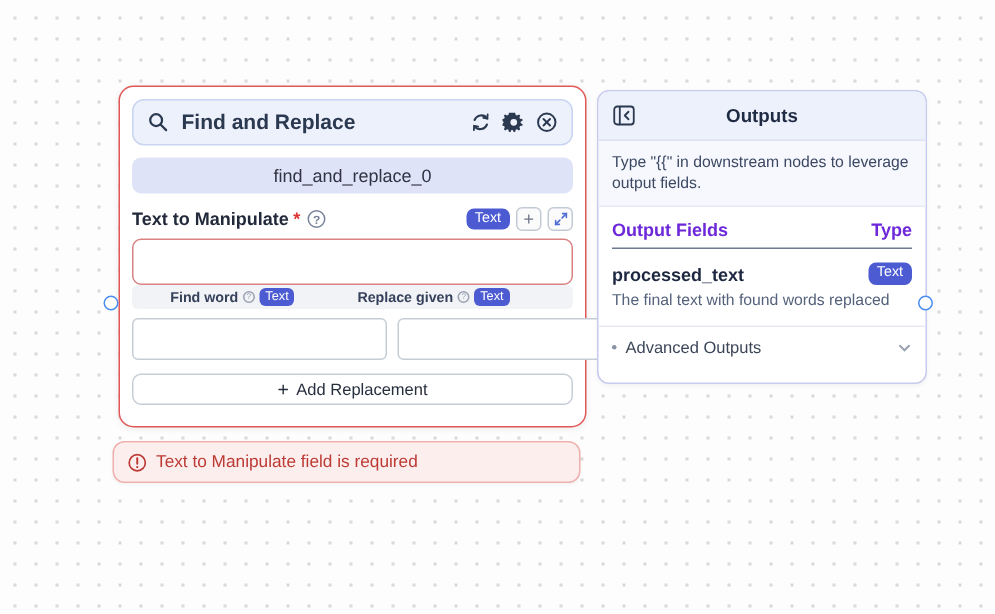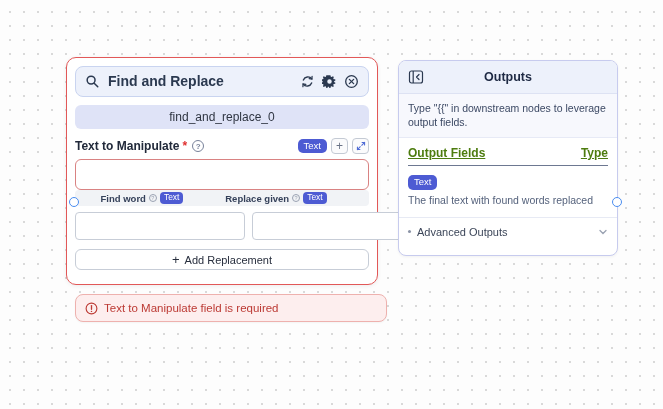--- a/index.html
+++ b/index.html
@@ -12,21 +12,21 @@
   .canvas {
     position: absolute; inset: 0;
     background-color: #fdfdfd;
     background-image: radial-gradient(circle, #d9d9d9 1px, transparent 1.3px);
     background-size: 14px 14px;
     background-position: 3px 5px;
   }
 
   
   .node {
-    position: absolute; left: 66px; top: 57px; width: 312px; height: 228px;
+    position: absolute; left: 79px; top: 57px; width: 312px; height: 228px;
     background: #ffffff;
     border: 1.5px solid #e25858;
     border-radius: 10px;
     box-shadow: 0 1px 4px rgba(0,0,0,0.07);
     padding: 8px;
     display: flex; flex-direction: column;
   }
   .node-header {
     background: #edf1fb;
     border: 1px solid #c9d4f0;
@@ -136,21 +136,21 @@
   .outputs-hint {
     background: #f7f8fd; border-bottom: 1px solid #e7eaf6;
     padding: 7px 9px 8px 9px; font-size: 10.5px; color: #3c4964; line-height: 1.35;
     flex: 0 0 auto;
   }
   .outputs-body { padding: 8px 9px; flex: 1; }
   .fields-head {
     display: flex; align-items: baseline; justify-content: space-between;
     border-bottom: 1px solid #6d7891; padding-bottom: 5px;
   }
-  .fields-head-label { font-size: 12px; font-weight: bold; color: #4d7c0f; text-decoration: underline; }
+  .fields-head-label { font-size: 12px; font-weight: bold; color: #6d28d9; }
   .field-row { display: flex; align-items: center; justify-content: space-between; margin-top: 9px; }
   .field-name { font-size: 12px; font-weight: bold; color: #1d2740; }
   .field-desc { font-size: 10.5px; color: #55627c; margin-top: 4px; }
   .panel-divider { border: none; border-top: 1px solid #e7eaf4; margin: 11px -9px 0 -9px; }
   .advanced-row { display: flex; align-items: center; margin-top: 8px; cursor: pointer; }
   .adv-dot { width: 3px; height: 3px; border-radius: 50%; background: #8a93a6; margin-right: 6px; }
   .adv-label { font-size: 11px; color: #3c4659; flex: 1; }
   .chevron { width: 10px; height: 10px; display: inline-flex; }
 
   
@@ -282,20 +282,21 @@
 
     <div class="outputs-hint">Type "{{" in downstream nodes to leverage output fields.</div>
 
     <div class="outputs-body">
       <div class="fields-head">
         <span class="fields-head-label">Output Fields</span>
         <span class="fields-head-label">Type</span>
       </div>
 
       <div class="field-row">
+        <span class="field-name">processed_text</span>
         <span class="badge">Text</span>
       </div>
       <div class="field-desc">The final text with found words replaced</div>
 
       <hr class="panel-divider">
 
       <div class="advanced-row">
         <span class="adv-dot"></span>
         <span class="adv-label">Advanced Outputs</span>
         <span class="chevron">

